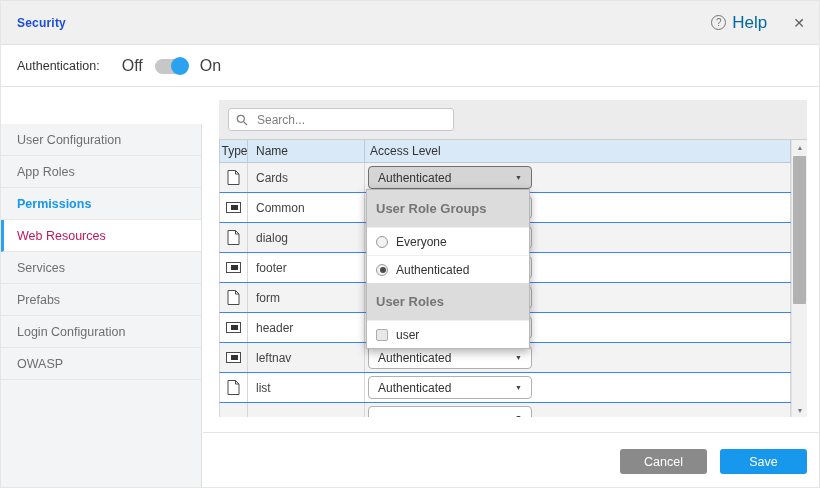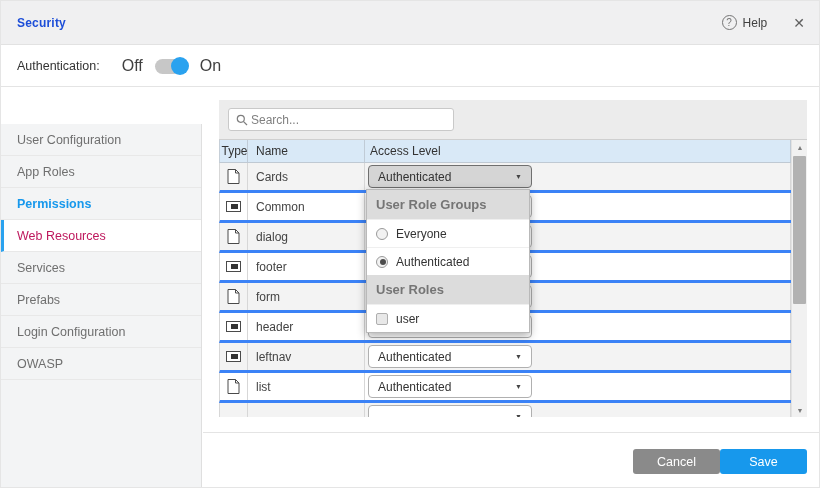--- a/index.html
+++ b/index.html
@@ -17,21 +17,21 @@
     display:flex; align-items:center; padding:0 16px;
   }
   .titlebar .title { font-size:12px; font-weight:700; color:#1d4ed8; letter-spacing:.2px; }
   .titlebar .spacer { flex:1; }
   .help-wrap { display:flex; align-items:center; gap:6px; margin-right:26px; cursor:pointer; }
   .help-circle {
     width:15px; height:15px; border:1px solid #757575; border-radius:50%;
     display:flex; align-items:center; justify-content:center;
     font-size:10px; color:#757575; line-height:1;
   }
-  .help-text { font-size:12px; color:#404040; }
+  .help-text { font-size:17px; color:#0369a1; }
   .close-x { font-size:14px; color:#606060; cursor:pointer; line-height:1; }
 
   
   .authbar {
     position:absolute; left:0; top:45px; width:820px; height:41px;
     background:#fff; border-bottom:1px solid #e4e4e4;
     display:flex; align-items:center; padding:0 16px;
   }
   .auth-label { font-size:12.5px; color:#333; margin-right:22px; }
   .tog-label { font-size:16px; color:#404040; }
@@ -63,41 +63,41 @@
   }
 
   .main { position:absolute; left:202px; top:0; width:618px; height:401px; background:#fff; }
 
   
   .panel { position:absolute; left:16px; top:12px; width:588px; }
   .toolbar { height:39px; background:#ececec; position:relative; }
   .searchbox {
     position:absolute; left:9px; top:8px; width:226px; height:23px;
     background:#fff; border:1px solid #c9c9c9; border-radius:3px;
-    display:flex; align-items:center; padding:0 7px; gap:3px;
+    display:flex; align-items:center; padding:0 7px; gap:9px;
   }
   .searchbox input {
     border:none; outline:none; background:transparent; flex:1;
     font-family:"Liberation Sans", sans-serif; font-size:12px; color:#555;
   }
   .searchbox input::placeholder { color:#808080; }
 
   .grid { position:relative; height:278px; background:#fff; overflow:hidden; border-top:1px solid #cfcfcf; }
   .grid-inner { position:absolute; left:0; top:0; width:572px; }
 
   .grid-header {
     display:flex; height:23px; background:var(--table-header-bg,#d9e9f7);
     border-left:1px solid #c6cfd8; border-bottom:1px solid #bfc9d3;
     font-size:12px; font-weight:400; color:#333;
   }
   .grid-header .cell { display:flex; align-items:center; border-right:1px solid #c0cbd6; }
 
   .grid-row {
     display:flex; height:30px; background:#fff;
-    border-left:1px solid #d7d7d7; border-bottom:3px solid #3b82f6;
+    border-left:1px solid #d7d7d7; border-bottom:1px solid #3b82f6;
     font-size:12px; color:#444;
   }
   .grid-row.odd { background:#f3f3f3; }
   .grid-row .cell { display:flex; align-items:center; border-right:1px solid #d7d7d7; }
   .c-type { width:28px; justify-content:center; }
   .c-name { width:117px; padding-left:8px; }
   .c-access { flex:1; position:relative; }
 
   .dd-button {
     margin-left:3px; width:164px; height:23px; background:#fff;
@@ -108,21 +108,21 @@
   .dd-button.active { background:#d5d5d5; border-color:#6f6f6f; }
   .dd-button .caret { margin-left:auto; font-size:7px; color:#444; }
 
   
   .dd-panel {
     position:absolute; left:147px; top:49px; width:164px; z-index:10;
     background:#fff; border:1px solid #b9b9b9;
     box-shadow:0 3px 9px rgba(0,0,0,.32);
   }
   .dd-group-header {
-    height:29px; background:#dcdcdc; display:flex; align-items:center;
+    height:37px; background:#dcdcdc; display:flex; align-items:center;
     padding-left:9px; font-size:13px; font-weight:700; color:#757575;
   }
   .dd-option {
     height:28px; display:flex; align-items:center; gap:8px;
     padding-left:9px; font-size:12px; color:#333;
     border-top:1px solid #efefef; cursor:pointer; background:#fff;
   }
   .radio {
     width:12px; height:12px; border-radius:50%; border:1px solid #9a9a9a;
     background:#f2f2f2; position:relative; flex:0 0 auto;
@@ -150,21 +150,21 @@
   .vs-thumb {
     position:absolute; left:1px; top:16px; width:13px; height:148px;
     background:#b2b2b2; border-radius:1px; cursor:pointer;
   }
 
   
   .footer-divider { position:absolute; left:0; top:344px; width:618px; height:1px; background:#e4e4e4; }
   .footer {
     position:absolute; left:0; top:361px; width:618px; height:40px;
     display:flex; justify-content:flex-end; align-items:flex-start;
-    padding-right:14px; 
+    padding-right:14px; gap:13px;
   }
   .btn {
     height:25px; min-width:87px; border:none; border-radius:3px;
     color:#fff; font-family:"Liberation Sans", sans-serif;
     font-size:12.5px; cursor:pointer; padding:0 14px;
   }
   .btn-cancel { background:var(--cancel-bg,#8a8a8a); }
   .btn-save { background:var(--save-bg,#1798ec); }
 
   .icon-svg { display:block; }

